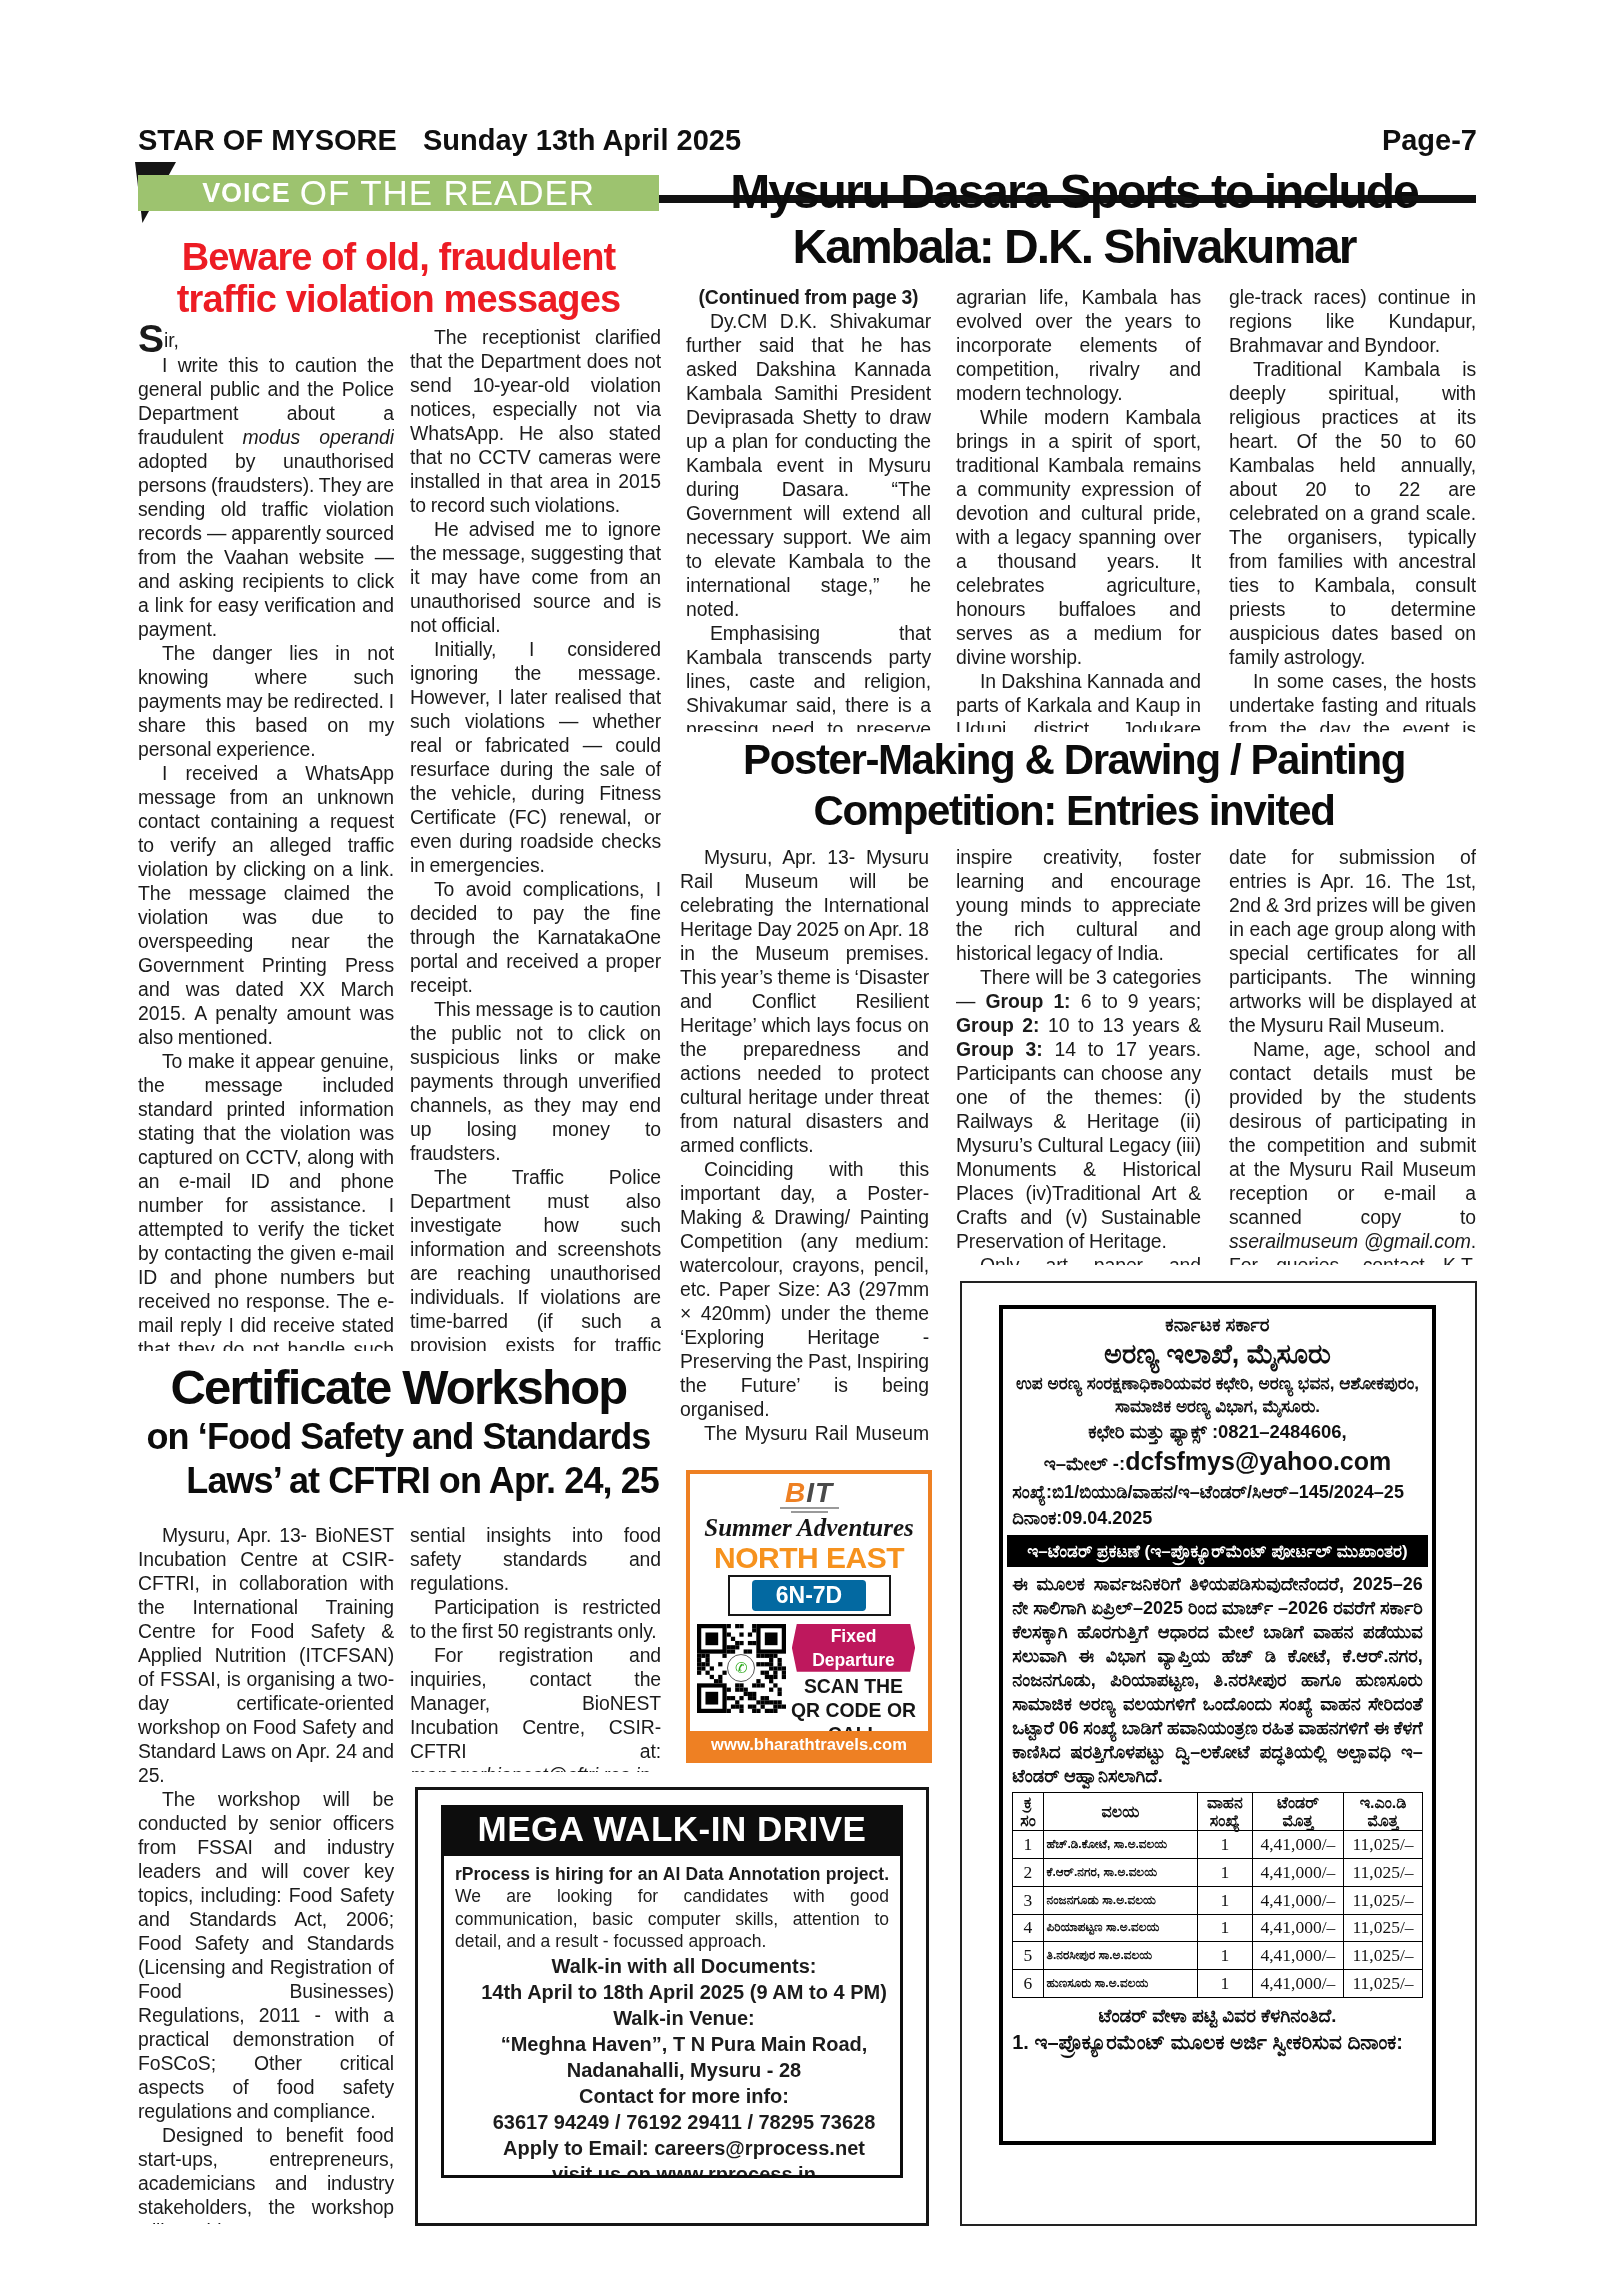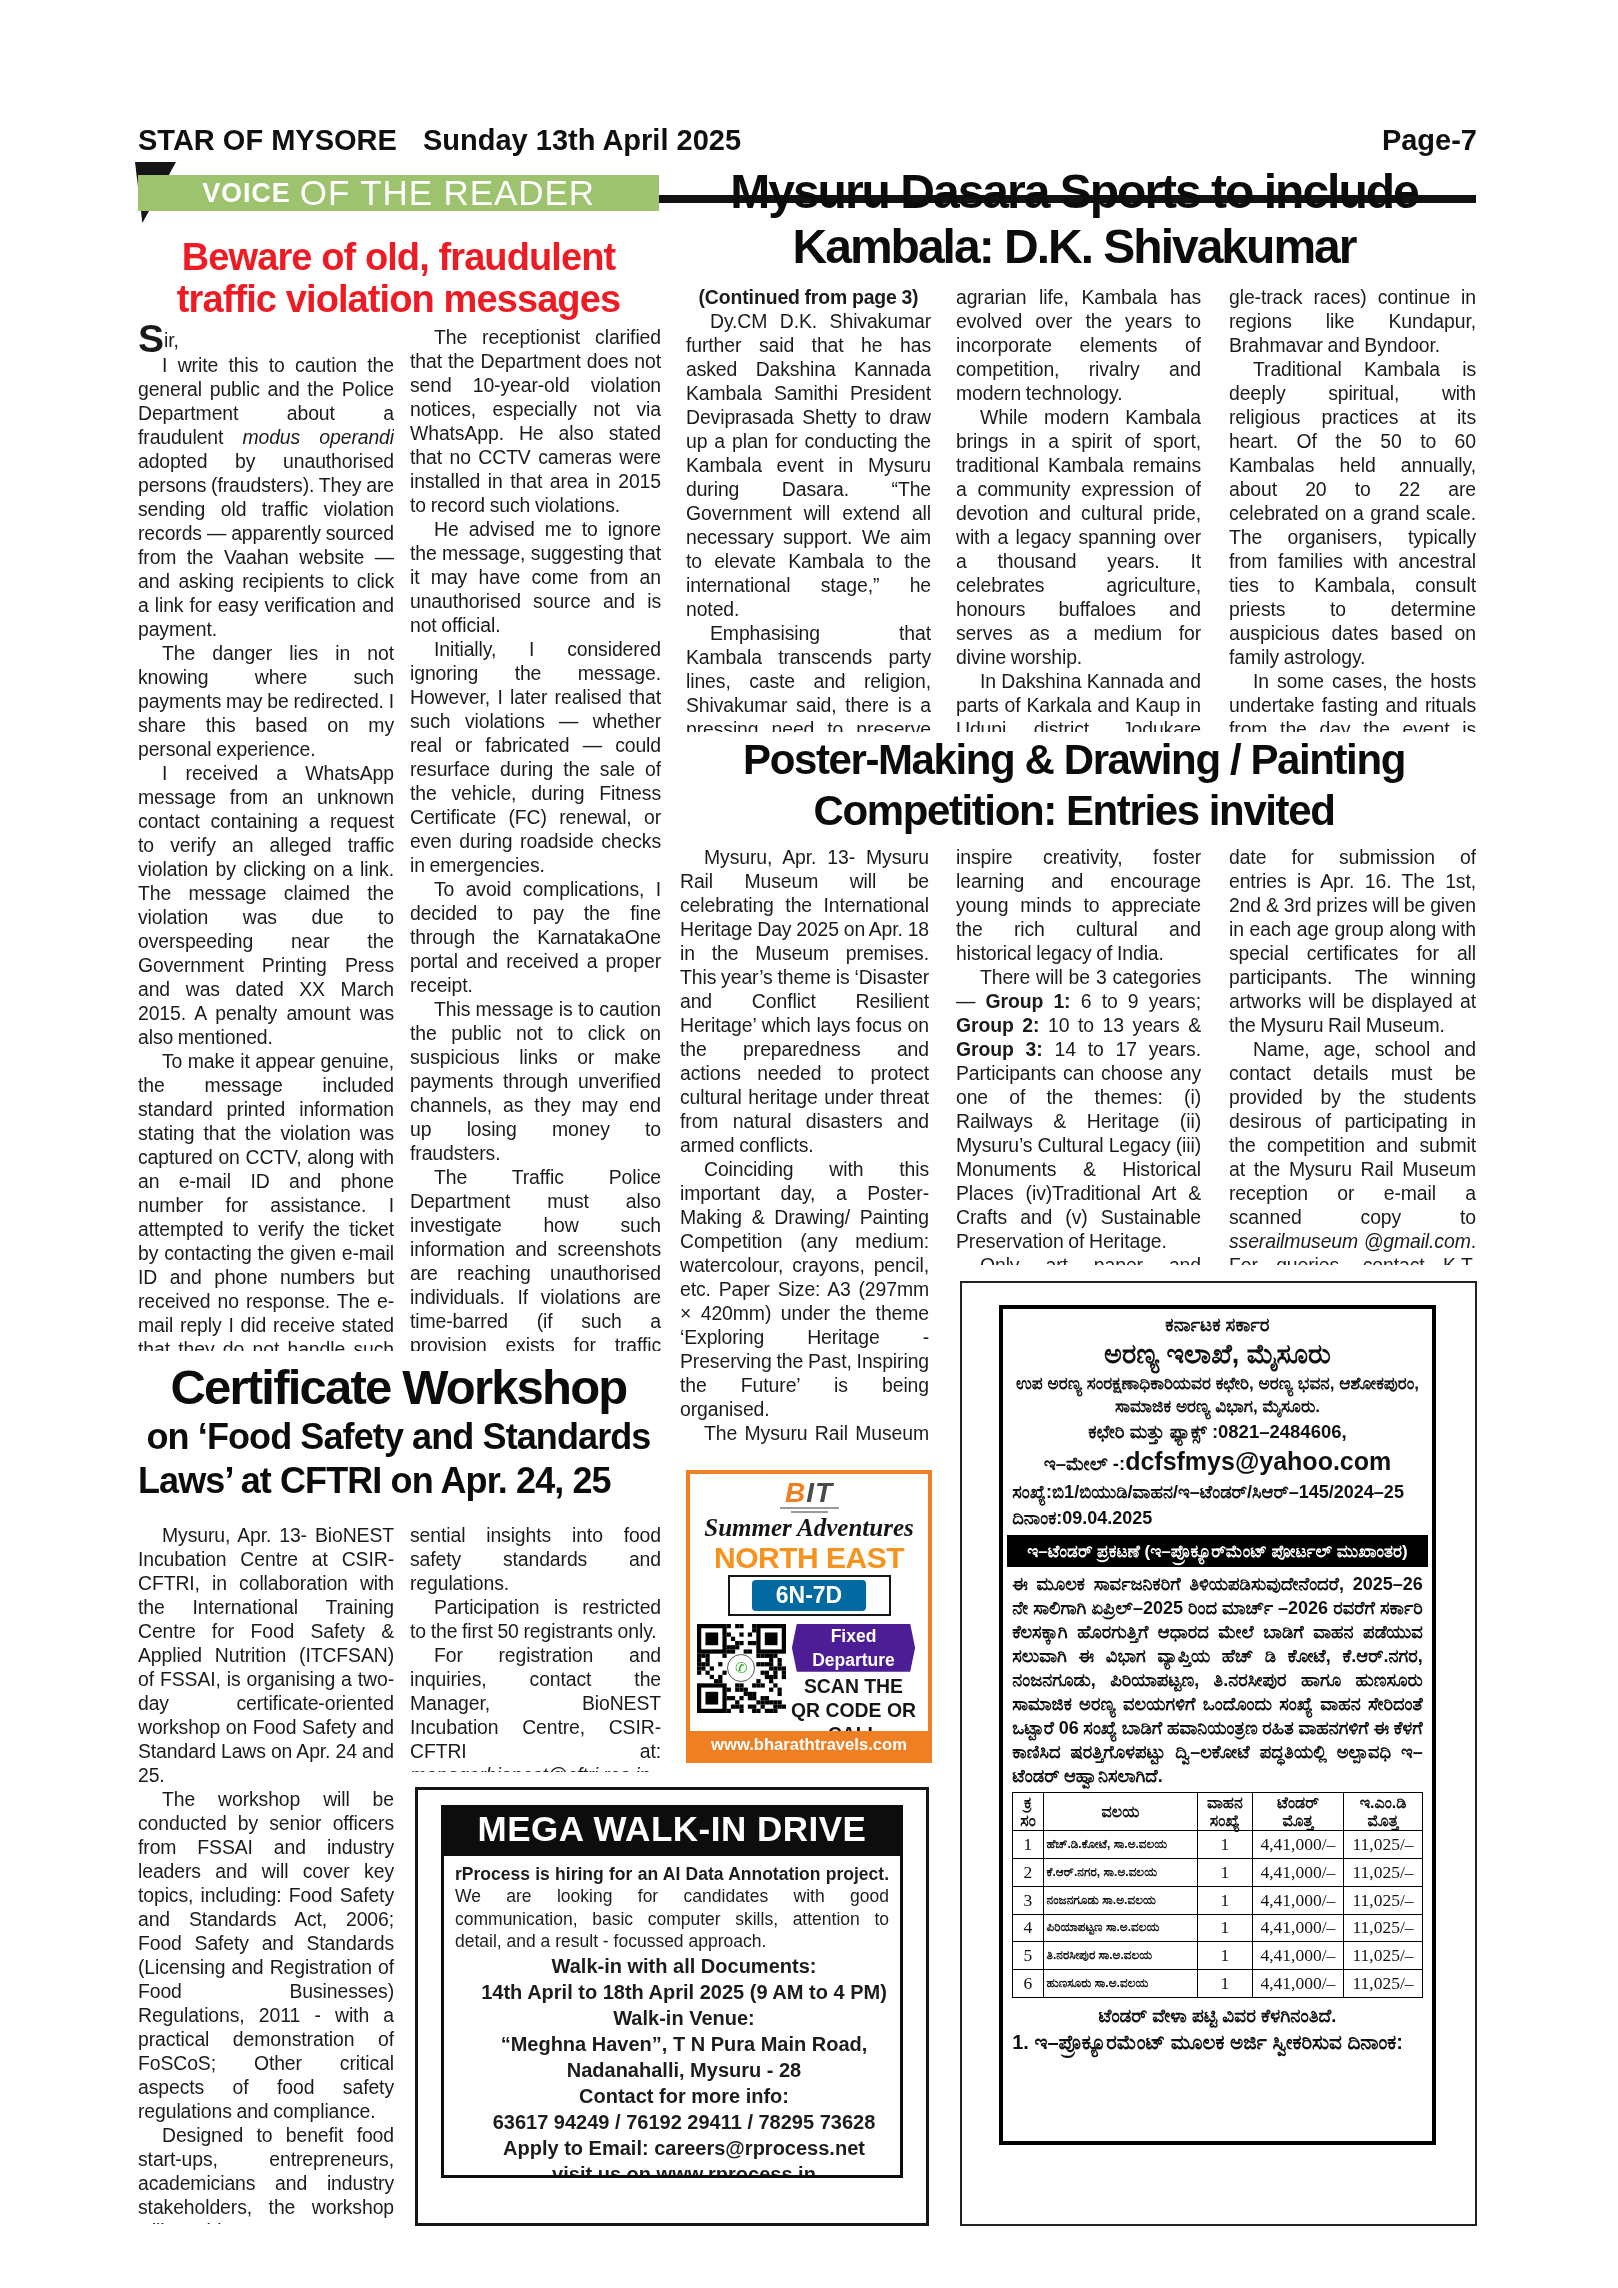--- a/index.html
+++ b/index.html
@@ -23,21 +23,21 @@
   .hl-red{left:138px;top:236px;width:521px;text-align:center;color:#ed1c24;
           font-weight:bold;font-size:38px;line-height:42px;letter-spacing:-0.9px;}
   .hl-dasara{left:671px;top:164px;width:806px;text-align:center;color:#0c0c0c;
           font-weight:bold;font-size:48px;line-height:55px;letter-spacing:-2px;}
   .hl-poster{left:671px;top:734px;width:806px;text-align:center;color:#0c0c0c;
           font-weight:bold;font-size:42px;line-height:51px;letter-spacing:-1.4px;}
   .hl-work1{left:138px;top:1359px;width:521px;text-align:center;font-weight:bold;
           font-size:49px;letter-spacing:-1.8px;color:#0c0c0c;}
   .hl-work2{left:138px;top:1416px;width:521px;text-align:center;font-weight:bold;
           font-size:36px;letter-spacing:-0.9px;color:#0c0c0c;}
-  .hl-work3{left:138px;top:1460px;width:521px;text-align:left;font-weight:bold;
+  .hl-work3{left:138px;top:1460px;width:521px;text-align:right;font-weight:bold;
           font-size:36px;letter-spacing:-0.9px;color:#0c0c0c;}
 
   
   .col{position:absolute;text-align:justify;font-size:19.4px;line-height:24px;
        letter-spacing:-0.1px;word-spacing:-0.6px;overflow:hidden;color:#1b1b1b;}
   .para{margin:0;text-indent:24px;}
   .para.ni{text-indent:0;}
   .para.c{text-align:center;font-weight:bold;text-indent:0;}
   .salut{margin:0;text-indent:0;font-size:19.4px;}
   .dropcap{font-size:39px;font-weight:bold;line-height:28px;vertical-align:-5.5px;}
@@ -57,21 +57,21 @@
            display:flex;align-items:center;justify-content:center;}
   .dur{background:#0369a1;color:#fff;font-weight:bold;font-size:23px;
        padding:1.8px 24px;border-radius:3.7px;}
   .trow{display:flex;margin-top:7.4px;padding:0 7.4px;}
   .qrbox{width:89px;height:89px;position:relative;background:#fff;}
   .qrbox svg{position:absolute;left:0;top:0;}
   .qr-center{position:absolute;left:30px;top:30px;width:28px;height:28px;background:#fff;
              border:1.8px solid #555;border-radius:50%;box-sizing:border-box;display:flex;
              align-items:center;justify-content:center;font-size:14.8px;color:#2aa81a;}
   .tright{flex:1;text-align:center;}
-  .ribbon{background:#4c1d95;color:#fff;font-weight:bold;font-size:17.5px;line-height:24px;
+  .ribbon{background:#be185d;color:#fff;font-weight:bold;font-size:17.5px;line-height:24px;
           margin:0 5.5px;clip-path:polygon(4% 0,96% 0,100% 50%,96% 100%,4% 100%,0 50%);}
   .scan{font-weight:900;font-size:19.4px;line-height:24px;color:#161616;margin-top:2.8px;}
   .tphone{font-weight:900;font-size:21px;color:#e62e2d;margin-top:1.8px;}
   .tfoot{position:absolute;left:0;right:0;bottom:0;height:28px;background:#ee8023;
          color:#fff;font-weight:bold;font-size:16.6px;text-align:center;line-height:28px;}
 
   
   .mega{left:415px;top:1787px;width:514px;height:439px;border:3.7px solid #161616;
         background:#fff;box-sizing:border-box;text-decoration:underline;}
   .mega-bar{position:absolute;left:23px;top:14.8px;right:23px;height:48px;background:#0d0d0d;

